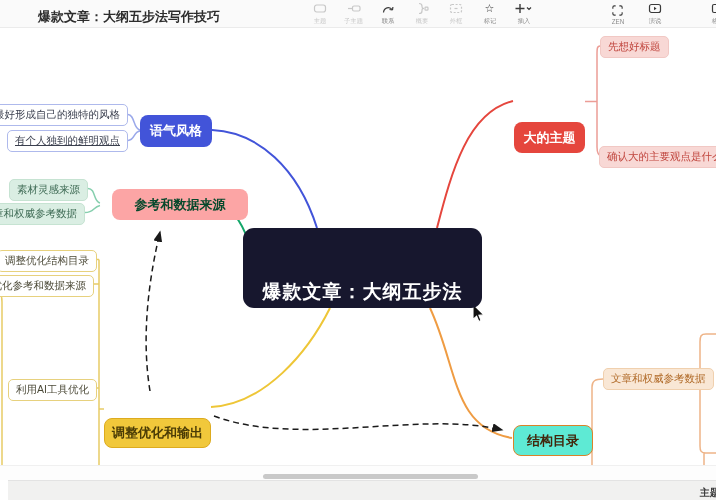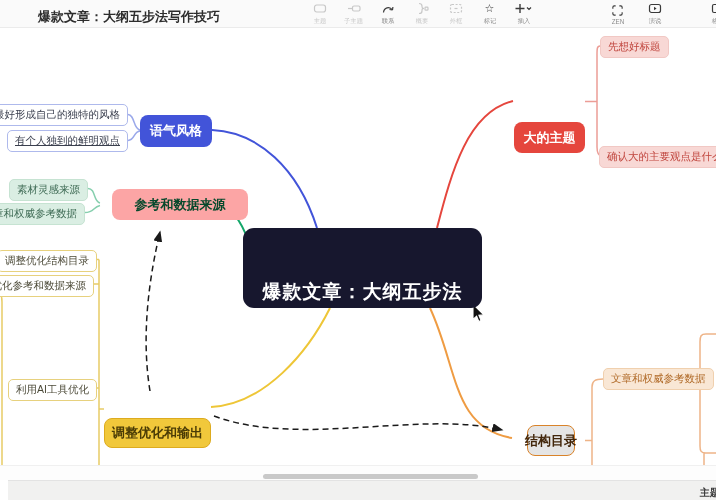--- a/index.html
+++ b/index.html
@@ -27,21 +27,21 @@
   .node { font-weight:bold; border-radius:8px; font-size:13px; cursor:pointer; }
   .child { font-size:10.5px; border-radius:5px; padding:3px 7px; line-height:1.3; cursor:pointer; }
 
   #central-node { left:243px; top:228px; width:239px; height:80px; background:#17172e; border-radius:11px; color:#fff;
                   font-size:19px; font-weight:bold; flex-direction:column; line-height:1.75; letter-spacing:1px;justify-content:flex-end; }
 
   #node-tone      { left:140px; top:115px; width:72px;  height:32px; background:#4254d9; color:#fff;border-radius:8px; }
   #node-reference { left:112px; top:189px; width:136px; height:31px; background:#fca5a5; color:#07492c; }
   #node-adjust    { left:104px; top:394px; width:107px; height:30px; background:#f1c83b; border:1px solid #ddab1f; color:#4a3b05;margin-top:24px; }
   #node-bigtopic  { left:514px; top:86px;  width:71px;  height:31px; background:#e5463d; color:#fff;margin-top:36px; }
-  #node-structure { left:513px; top:425px; width:48px;  height:31px; background:#e5e5e5; border:1px solid #d9832a; color:#42260a;margin-left:14px; }
+  #node-structure { left:513px; top:425px; width:80px;  height:31px; background:#5eead4; border:1px solid #d9832a; color:#42260a; }
 
   .child-tone      { background:#fff; border:1px solid #aeb9ec; color:#3a3f4e; }
   .child-reference { background:#daeee3; border:1px solid #c6e3d2; color:#3f6b55; }
   .child-adjust    { background:#fff; border:1px solid #e7d17e; color:#4c4a38; }
   .child-bigtopic  { background:#f8d8d5; border:1px solid #f1c8c4; color:#c0463e; }
   .child-structure { background:#f9e7d5; border:1px solid #f0d0ae; color:#b06a28; }
 
   #tone-c1   { right:588px; top:104px; }
   #tone-c2   { right:588px; top:130px;text-decoration:underline; }
   #ref-c1    { right:628px; top:179px; }

